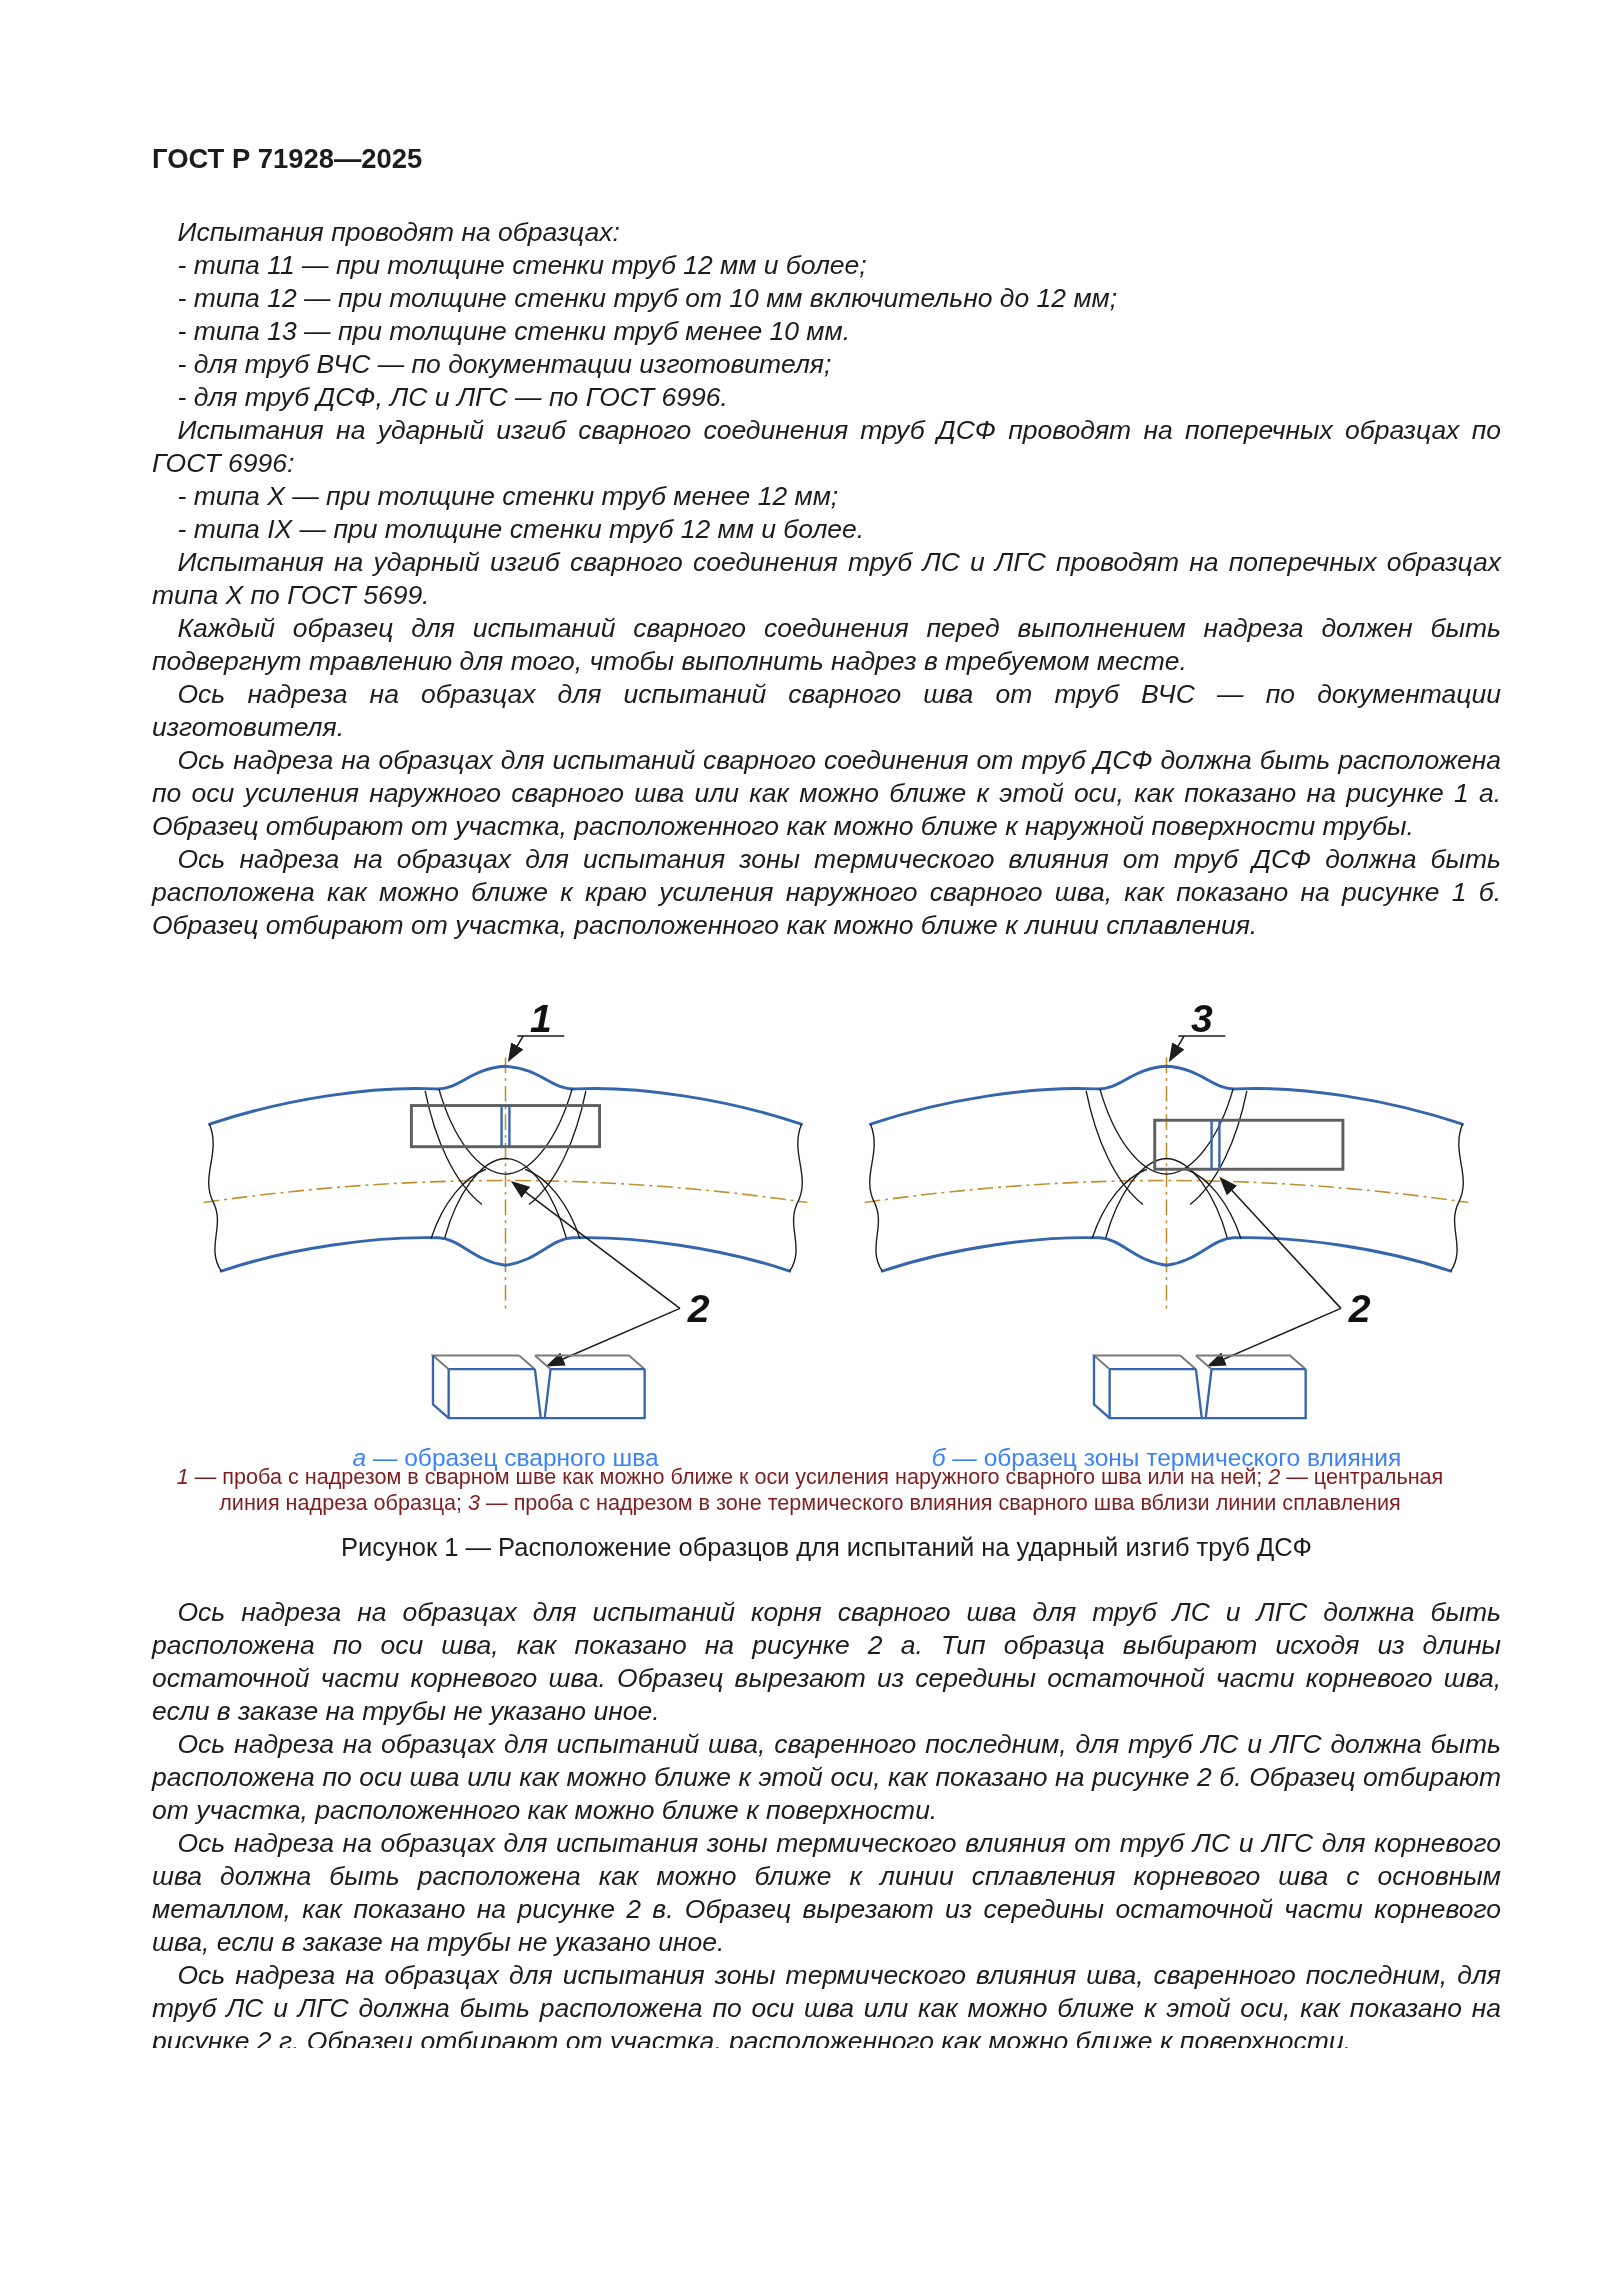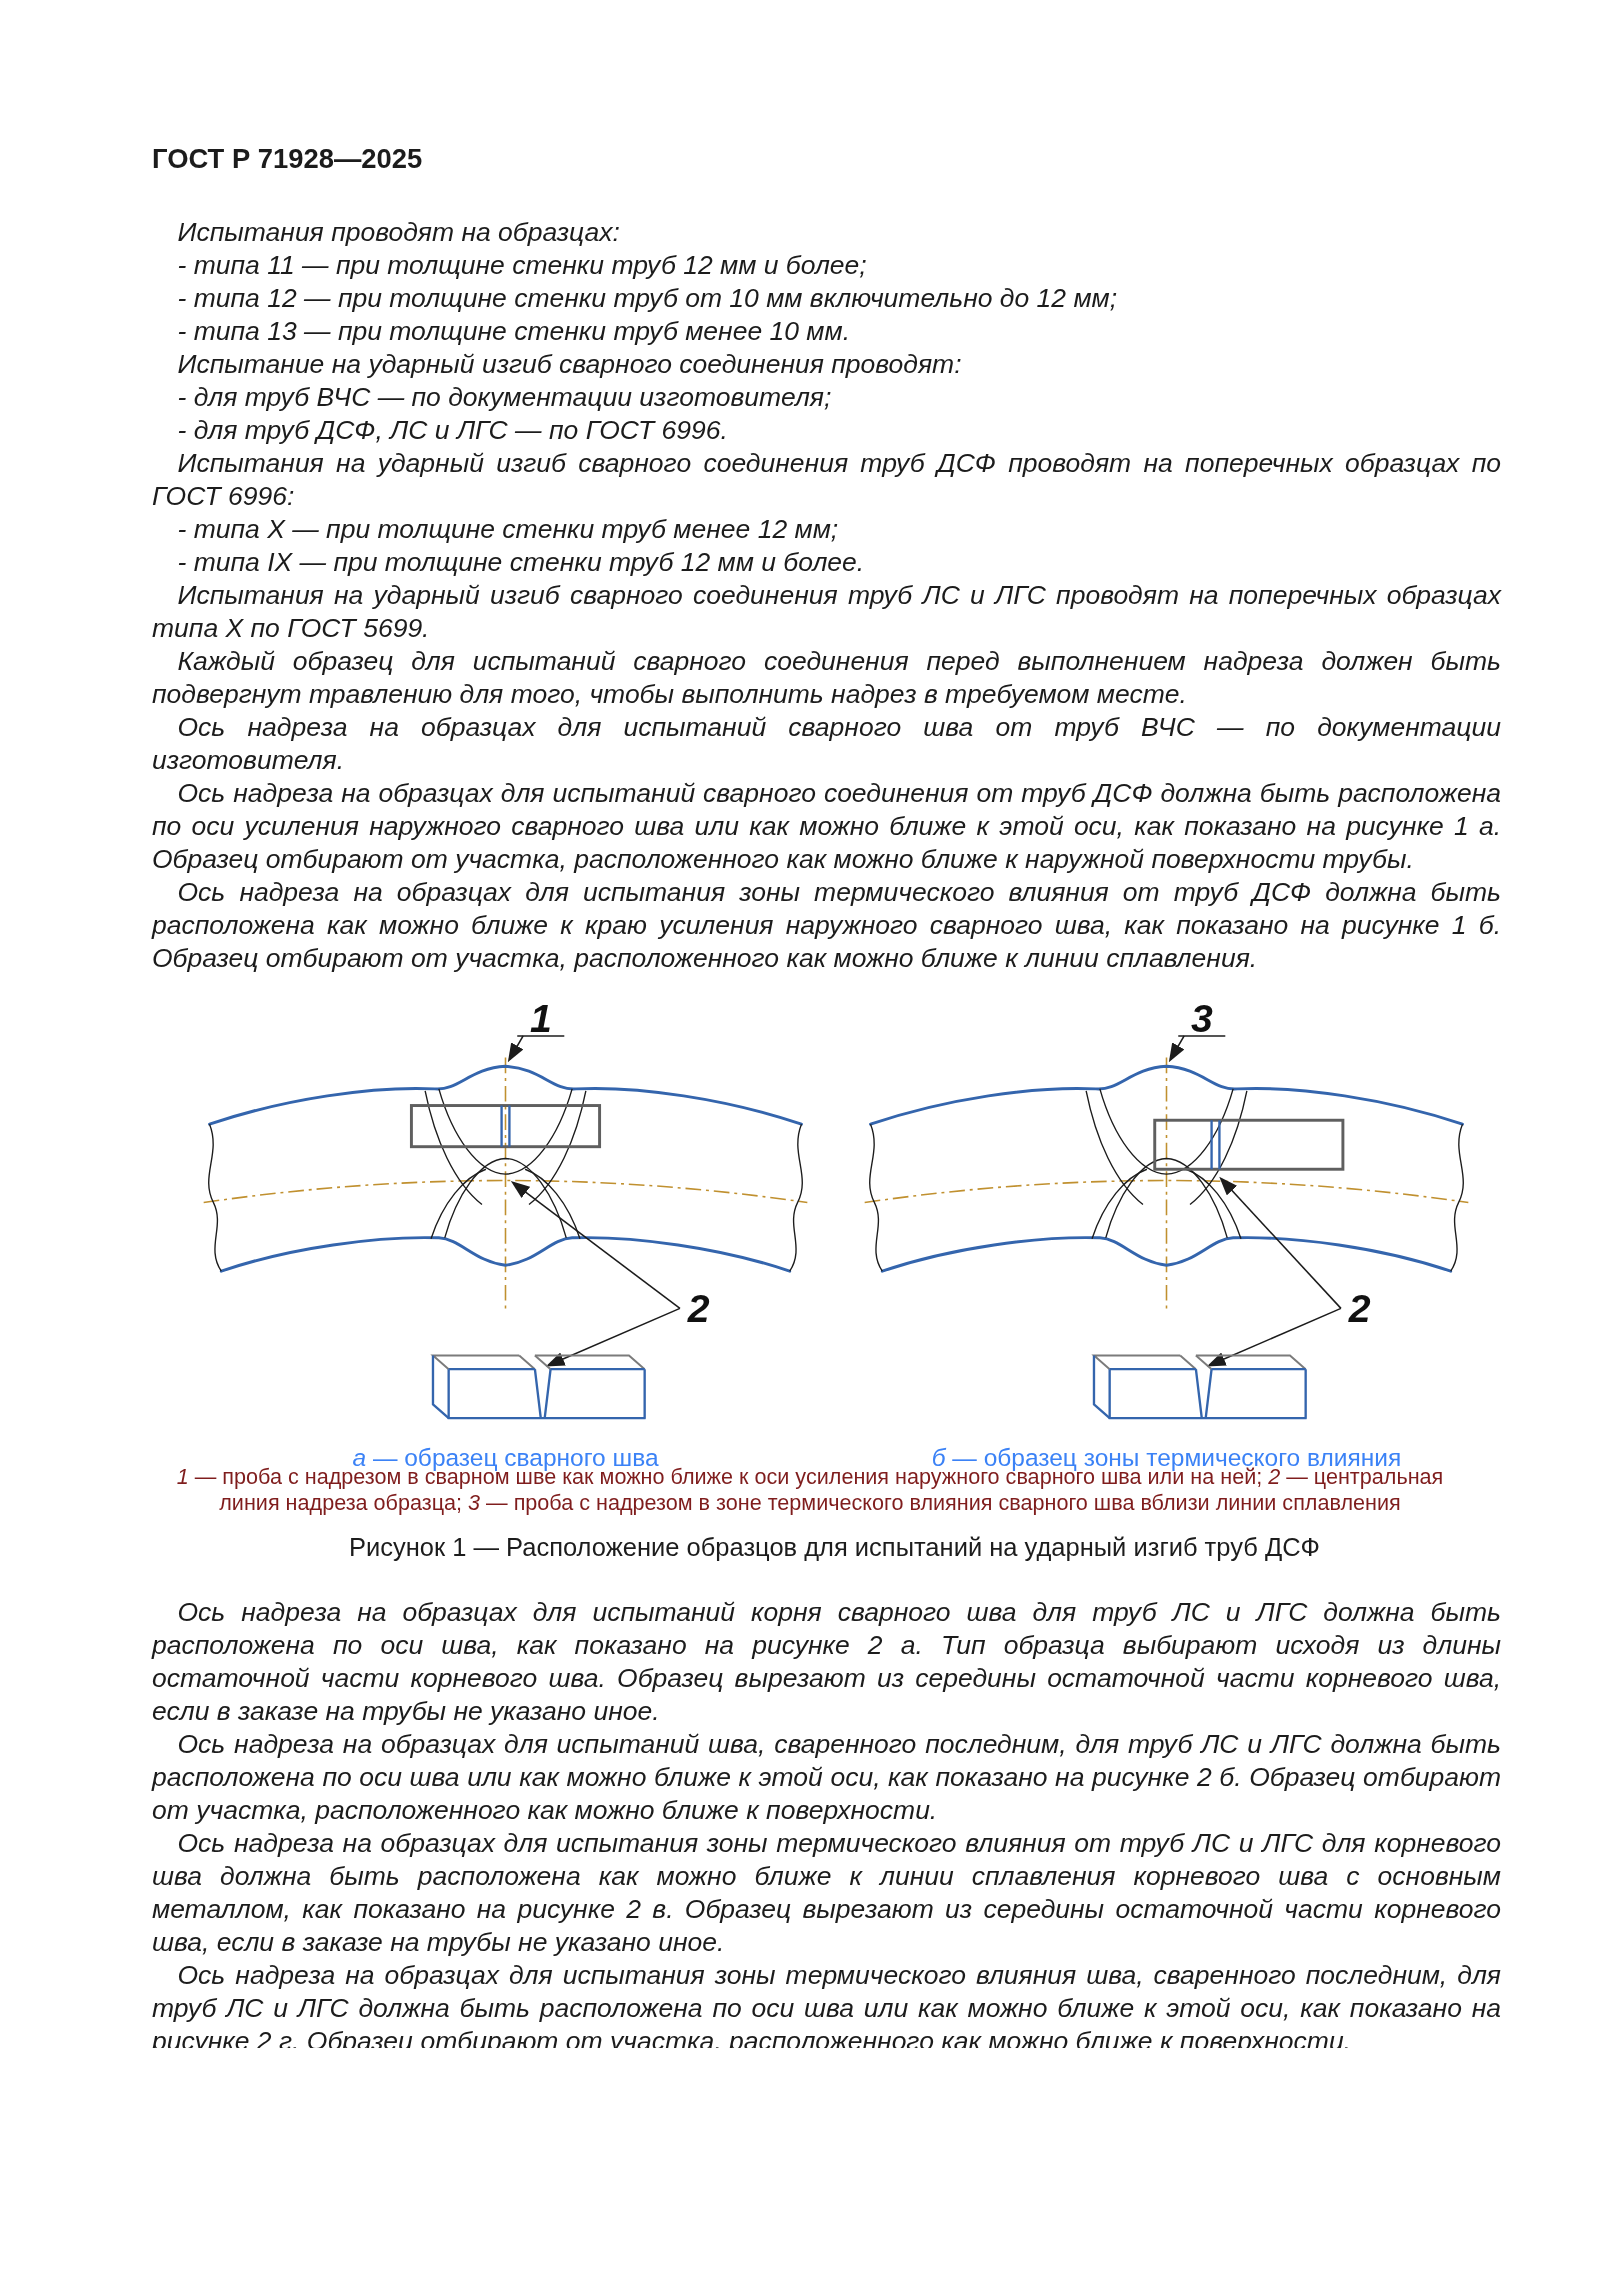--- a/index.html
+++ b/index.html
@@ -25,21 +25,21 @@
   .subfig-caption{
     margin-top:18px;text-align:center;font-size:24.5px;color:#3b82f6;
   }
   .cap-letter{font-style:italic;}
   .fig-legend{
     position:absolute;left:173px;top:1464px;width:1274px;
     font-size:21.6px;line-height:25.5px;text-align:center;color:#7f1d1d;
   }
   .legend-num{font-style:italic;}
   .fig-title{
-    position:absolute;left:160px;top:1533px;width:1349px;
+    position:absolute;left:152px;top:1533px;width:1349px;
     font-size:25.5px;text-align:center;
   }
   .page-number{
     position:absolute;left:152px;top:2064px;font-size:26.5px;
   }
   
   .pipe-blue{stroke:#3465ad;stroke-width:3;fill:none;stroke-linecap:round;}
   .thin-black{stroke:#1c1c1c;stroke-width:1.4;fill:none;}
   .centerline{stroke:#c0902f;stroke-width:1.6;fill:none;stroke-dasharray:16 5 3 5;}
   .spec-rect{stroke:#5f5f5f;stroke-width:3;fill:none;}
@@ -57,21 +57,20 @@
 
 <div class="page">
 
   <div class="doc-header">ГОСТ Р 71928—2025</div>
 
   <div class="body-text body1">
     <p>Испытания проводят на образцах:</p>
     <p>- типа 11 — при толщине стенки труб 12 мм и более;</p>
     <p>- типа 12 — при толщине стенки труб от 10 мм включительно до 12 мм;</p>
     <p>- типа 13 — при толщине стенки труб менее 10 мм.</p>
-    <p>Испытание на ударный изгиб сварного соединения проводят:</p>
     <p>- для труб ВЧС — по документации изготовителя;</p>
     <p>- для труб ДСФ, ЛС и ЛГС — по ГОСТ 6996.</p>
     <p>Испытания на ударный изгиб сварного соединения труб ДСФ проводят на поперечных образцах по ГОСТ 6996:</p>
     <p>- типа X — при толщине стенки труб менее 12 мм;</p>
     <p>- типа IX — при толщине стенки труб 12 мм и более.</p>
     <p>Испытания на ударный изгиб сварного соединения труб ЛС и ЛГС проводят на поперечных образцах типа X по ГОСТ 5699.</p>
     <p>Каждый образец для испытаний сварного соединения перед выполнением надреза должен быть подвергнут травлению для того, чтобы выполнить надрез в требуемом месте.</p>
     <p>Ось надреза на образцах для испытаний сварного шва от труб ВЧС — по документации изготовителя.</p>
     <p>Ось надреза на образцах для испытаний сварного соединения от труб ДСФ должна быть расположена по оси усиления наружного сварного шва или как можно ближе к этой оси, как показано на рисунке 1 а. Образец отбирают от участка, расположенного как можно ближе к наружной поверхности трубы.</p>
     <p>Ось надреза на образцах для испытания зоны термического влияния от труб ДСФ должна быть расположена как можно ближе к краю усиления наружного сварного шва, как показано на рисунке 1 б. Образец отбирают от участка, расположенного как можно ближе к линии сплавления.</p>

